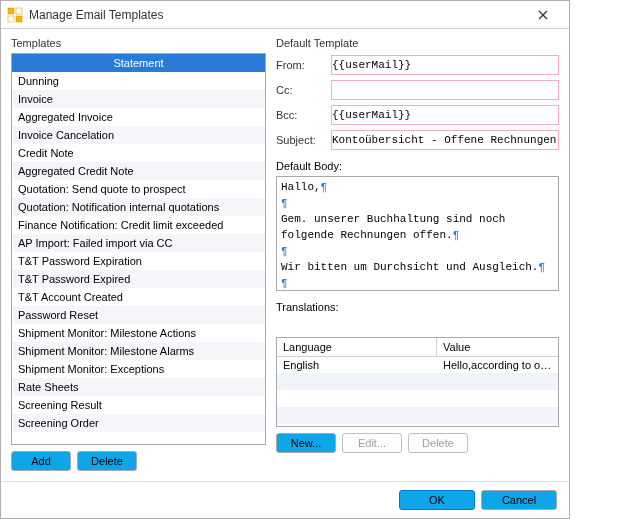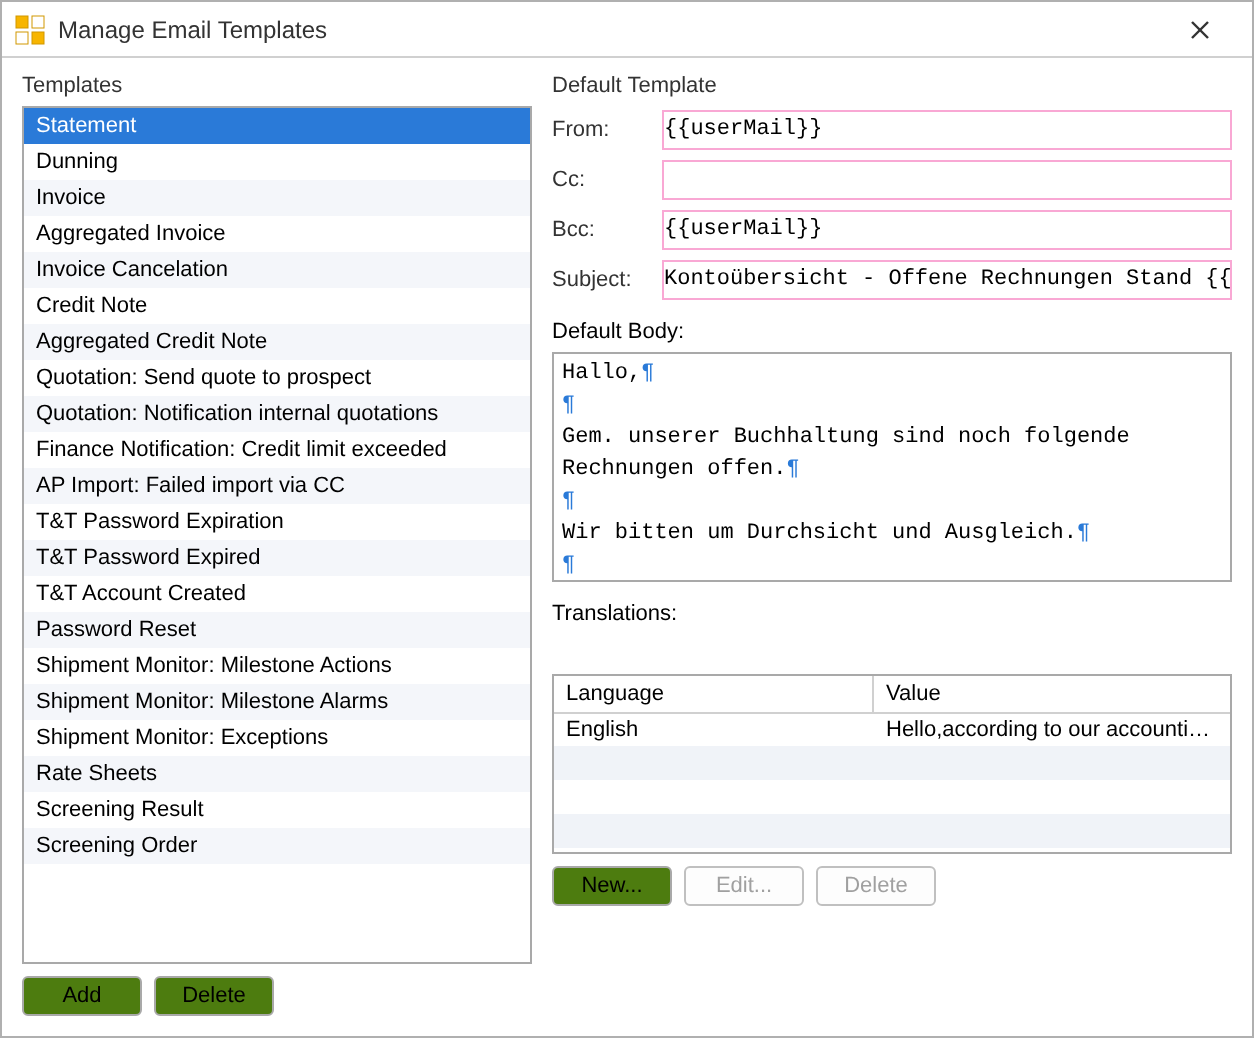--- a/index.html
+++ b/index.html
@@ -8,21 +8,21 @@
       padding: 0;
     }
     body {
       font-family: "Segoe UI", Tahoma, sans-serif;
       font-size: 11px;
       background: #fff;
       color: #000;
       overflow: hidden;
     }
     .window {
-      width: 627px;
+      width: 570px;
       height: 519px;
       border: 1px solid #b0b0b0;
       display: flex;
       flex-direction: column;
       background: #fff;
     }
     .titlebar {
       height: 28px;
       display: flex;
       align-items: center;
@@ -86,32 +86,33 @@
     }
     .template-item:nth-child(odd) {
       background: #f4f6fa;
     }
     .template-item:nth-child(even) {
       background: #ffffff;
     }
     .template-item.selected {
       background: #2a7ad8 !important;
       color: #fff;
+      text-align: center;
     }
     .left-buttons {
       display: flex;
       gap: 6px;
       margin-top: 6px;
     }
     .btn {
       font-family: inherit;
       font-size: 11px;
       padding: 3px 10px;
       border: 1px solid #a9a9a9;
-      background: #4d7c0f;
+      background: #0ea5e9;
       border-radius: 3px;
       cursor: pointer;
       min-width: 60px;
     }
     .btn:disabled {
       color: #a0a0a0;
       cursor: default;
       background: #fdfdfd;
       border-color: #c0c0c0;
     }
@@ -332,14 +333,18 @@
 
       <div class="trans-buttons">
         <button class="btn">New...</button>
         <button class="btn" disabled="">Edit...</button>
         <button class="btn" disabled="">Delete</button>
       </div>
     </div>
 
   </div>
 
+  <div class="footer">
+    <button class="btn btn-primary btn-footer">OK</button>
+    <button class="btn btn-footer">Cancel</button>
+  </div>
 
 </div>
 
 </body></html>

